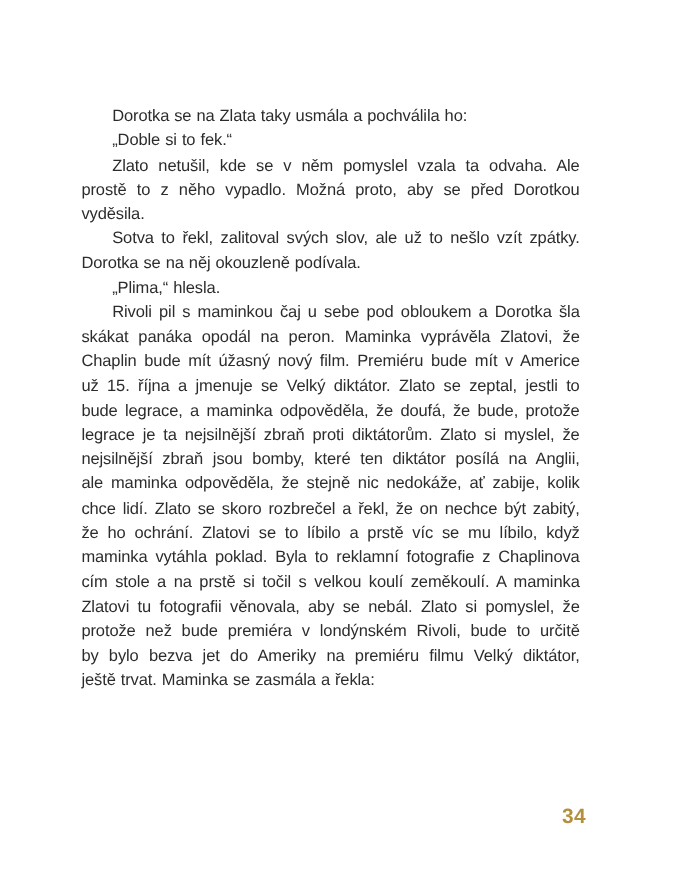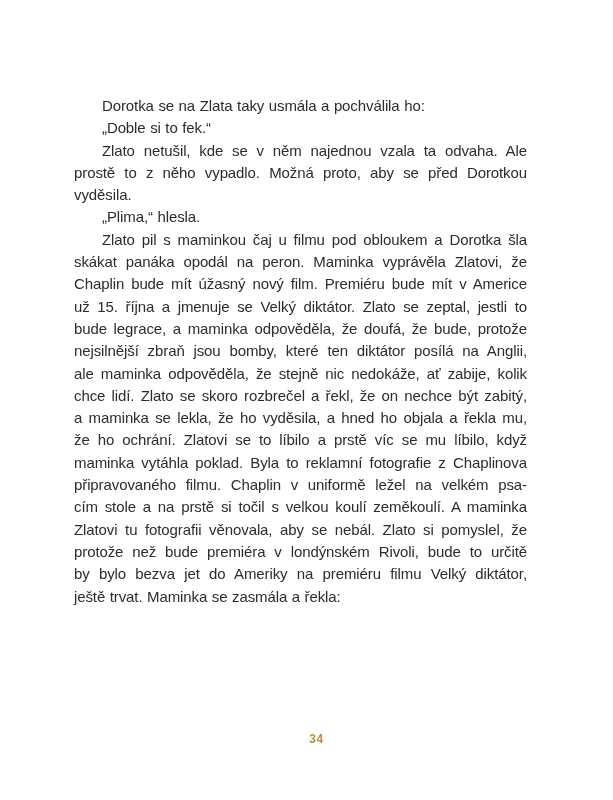--- a/index.html
+++ b/index.html
@@ -35,62 +35,65 @@
     overflow: visible;
   }
   .line.para-end {
     text-align-last: left;
   }
   .line.indent {
     text-indent: 28px;
   }
   .folio {
     position: absolute;
-    left: 90px;
+    left: 80px;
     top: 732px;
     width: 453px;
-    text-align: center;
+    text-align: right;
     color: var(--folio-color, #b3903e);
-    font-size: 12px;
+    font-size: 19px;
     font-weight: 700;
     letter-spacing: 0.5px;
   }
 </style>
 </head>
 <body>
 
 <div class="book-page" style="--bg-color: #ffffff; --text-color: #2c2c2c; --folio-color: #b3903e;">
   <div class="text-block">
       <div>
         <div class="line indent para-end">Dorotka se na Zlata taky usmála a pochválila ho:</div>
       </div>
       <div>
         <div class="line indent para-end">„Doble si to fek.“</div>
       </div>
       <div>
-        <div class="line indent">Zlato netušil, kde se v něm najednou vzala ta odvaha. Ale</div>
+        <div class="line indent">Zlato netušil, kde se v něm pomyslel vzala ta odvaha. Ale</div>
         <div class="line">prostě to z něho vypadlo. Možná proto, aby se před Dorotkou</div>
         <div class="line para-end">vyděsila.</div>
+      </div>
+      <div>
+        <div class="line indent">Sotva to řekl, zalitoval svých slov, ale už to nešlo vzít zpátky.</div>
+        <div class="line para-end">Dorotka se na něj okouzleně podívala.</div>
       </div>
       <div>
         <div class="line indent para-end">„Plima,“ hlesla.</div>
       </div>
       <div>
-        <div class="line indent">Zlato pil s maminkou čaj u filmu pod obloukem a Dorotka šla</div>
+        <div class="line indent">Rivoli pil s maminkou čaj u sebe pod obloukem a Dorotka šla</div>
         <div class="line">skákat panáka opodál na peron. Maminka vyprávěla Zlatovi, že</div>
         <div class="line">Chaplin bude mít úžasný nový film. Premiéru bude mít v Americe</div>
         <div class="line">už 15. října a jmenuje se Velký diktátor. Zlato se zeptal, jestli to</div>
         <div class="line">bude legrace, a maminka odpověděla, že doufá, že bude, protože</div>
+        <div class="line">legrace je ta nejsilnější zbraň proti diktátorům. Zlato si myslel, že</div>
         <div class="line">nejsilnější zbraň jsou bomby, které ten diktátor posílá na Anglii,</div>
         <div class="line">ale maminka odpověděla, že stejně nic nedokáže, ať zabije, kolik</div>
         <div class="line">chce lidí. Zlato se skoro rozbrečel a řekl, že on nechce být zabitý,</div>
-        <div class="line">a maminka se lekla, že ho vyděsila, a hned ho objala a řekla mu,</div>
         <div class="line">že ho ochrání. Zlatovi se to líbilo a prstě víc se mu líbilo, když</div>
         <div class="line">maminka vytáhla poklad. Byla to reklamní fotografie z Chaplinova</div>
-        <div class="line">připravovaného filmu. Chaplin v uniformě ležel na velkém psa-</div>
         <div class="line">cím stole a na prstě si točil s velkou koulí zeměkoulí. A maminka</div>
         <div class="line">Zlatovi tu fotografii věnovala, aby se nebál. Zlato si pomyslel, že</div>
         <div class="line">protože než bude premiéra v londýnském Rivoli, bude to určitě</div>
         <div class="line">by bylo bezva jet do Ameriky na premiéru filmu Velký diktátor,</div>
         <div class="line para-end">ještě trvat. Maminka se zasmála a řekla:</div>
       </div>
     </div>
   <div class="folio">34</div>
 </div>
 

